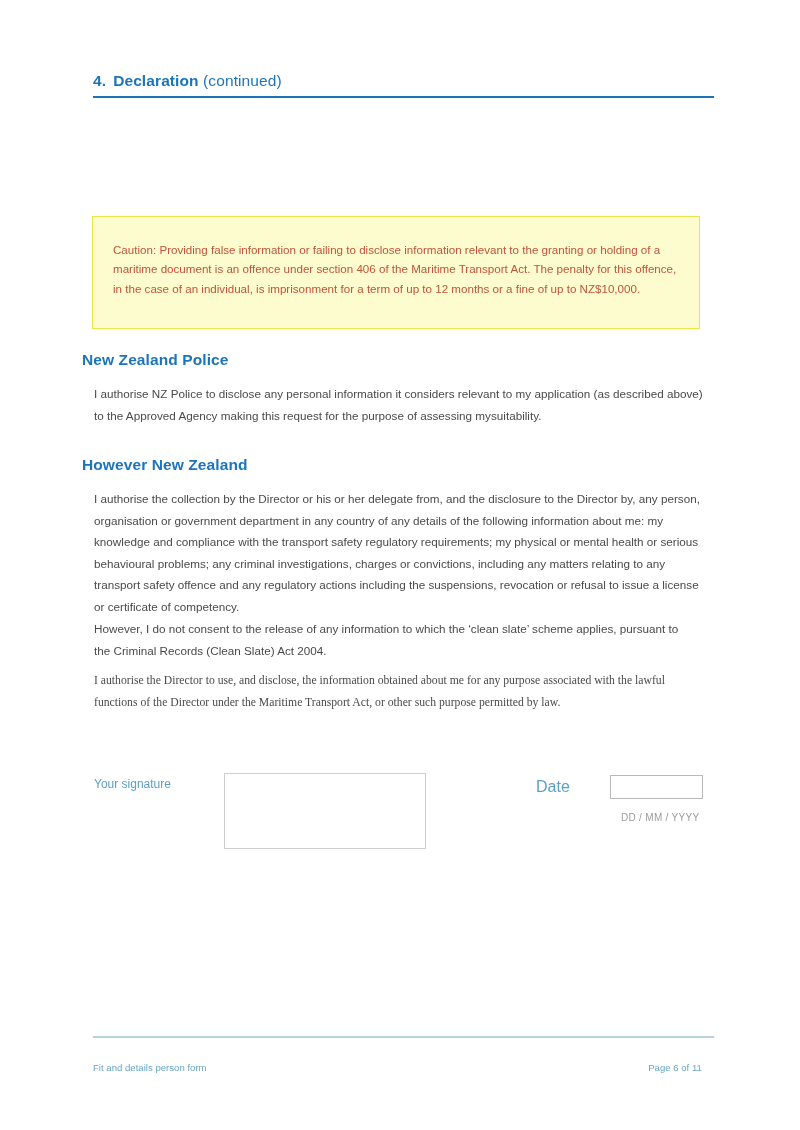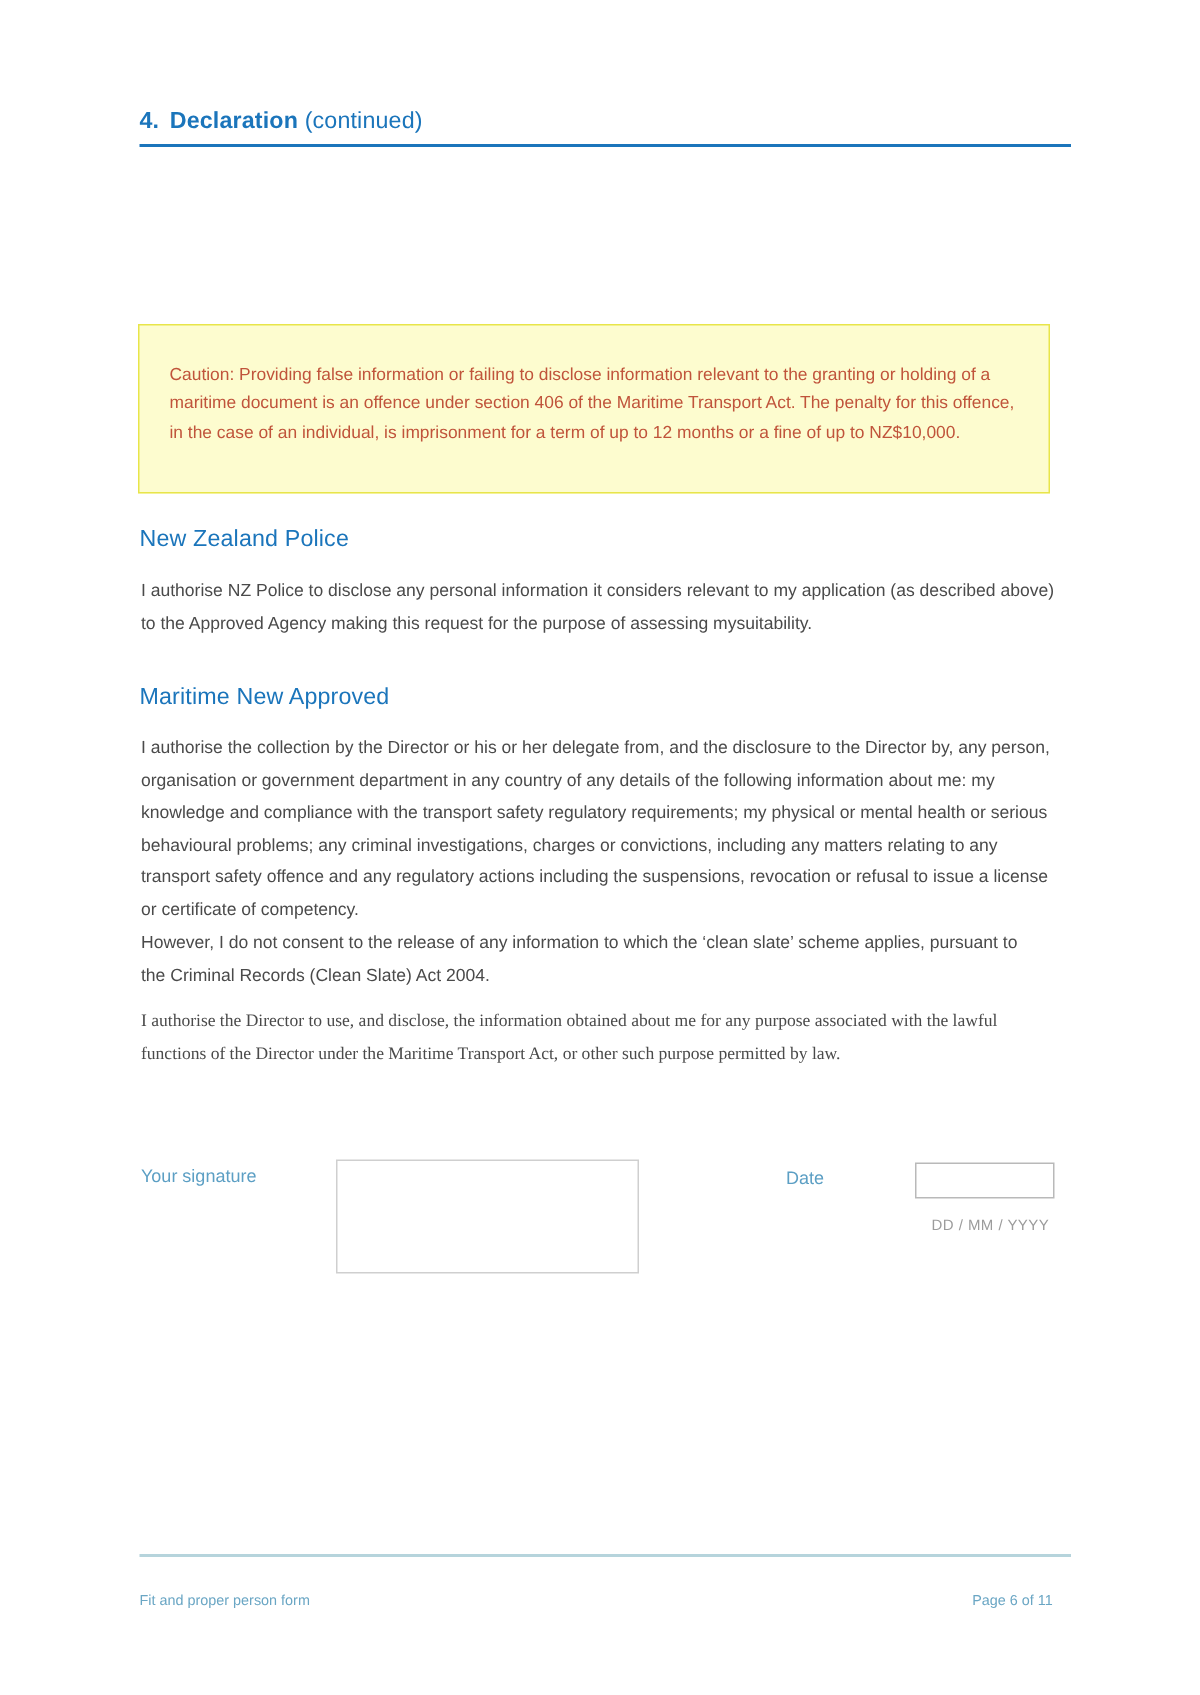--- a/index.html
+++ b/index.html
@@ -95,23 +95,23 @@
     top: 23px;
     width: 567px;
     font-size: 11.6px;
     line-height: 19.4px;
     color: #c0543b;
   }
 
   
   .blue-head {
     position: absolute;
-    left: 93px;
+    left: 82px;
     font-size: 15.5px;
-    font-weight: normal;
+    font-weight: bold;
     color: #1b75bb;
     letter-spacing: 0.1px;
     white-space: nowrap;
   }
   .para {
     position: absolute;
     left: 94px;
     width: 610px;
     font-size: 11.7px;
     line-height: 21.5px;
@@ -138,23 +138,23 @@
     left: 224px;
     top: 773px;
     width: 202px;
     height: 76px;
     border: 1.2px solid #cfcfcf;
     background: #ffffff;
     box-sizing: border-box;
   }
   .date-label {
     position: absolute;
-    left: 524px;
+    left: 536px;
     top: 778px;
-    font-size: 12px;
+    font-size: 16px;
     color: #5c9fc4;
   }
   .date-box {
     position: absolute;
     left: 610px;
     top: 775px;
     width: 93px;
     height: 24px;
     border: 1.2px solid #b9b9b9;
     background: #ffffff;
@@ -208,28 +208,28 @@
   <div class="head-rule"></div>
 
 
   <div class="caution-box">
     <div class="caution-text">Caution: Providing false information or failing to disclose information relevant to the granting or holding of a maritime document is an offence under section 406 of the Maritime Transport Act. The penalty for this offence, in the case of an individual, is imprisonment for a term of up to 12 months or a fine of up to NZ$10,000.</div>
   </div>
 
   <div class="blue-head" id="nzp-head">New Zealand Police</div>
   <div class="para" id="nzp-para">I authorise NZ Police to disclose any personal information it considers relevant to my application (as described above) to the Approved Agency making this request for the purpose of assessing mysuitability.</div>
 
-  <div class="blue-head" id="mnz-head">Maritime New Approved</div>
+  <div class="blue-head" id="mnz-head">However New Zealand</div>
   <div class="para" id="mnz-para1">I authorise the collection by the Director or his or her delegate from, and the disclosure to the Director by, any person, organisation or government department in any country of any details of the following information about me: my knowledge and compliance with the transport safety regulatory requirements; my physical or mental health or serious behavioural problems; any criminal investigations, charges or convictions, including any matters relating to any transport safety offence and any regulatory actions including the suspensions, revocation or refusal to issue a license or certificate of competency.</div>
   <div class="para" id="mnz-para2">However, I do not consent to the release of any information to which the ‘clean slate’ scheme applies, pursuant to the Criminal Records (Clean Slate) Act 2004.</div>
   <div class="para" id="mnz-para3">I authorise the Director to use, and disclose, the information obtained about me for any purpose associated with the lawful functions of the Director under the Maritime Transport Act, or other such purpose permitted by law.</div>
 
   <div class="sig-label">Your signature</div>
   <div class="sig-box"></div>
   <div class="date-label">Date</div>
   <div class="date-box"></div>
   <div class="date-hint">DD / MM / YYYY</div>
 
   <div class="footer-rule"></div>
-  <div class="footer-left">Fit and proper person form</div>
+  <div class="footer-left">Fit and details person form</div>
   <div class="footer-right">Page 6 of 11</div>
 
 </div>
 
 </body></html>

